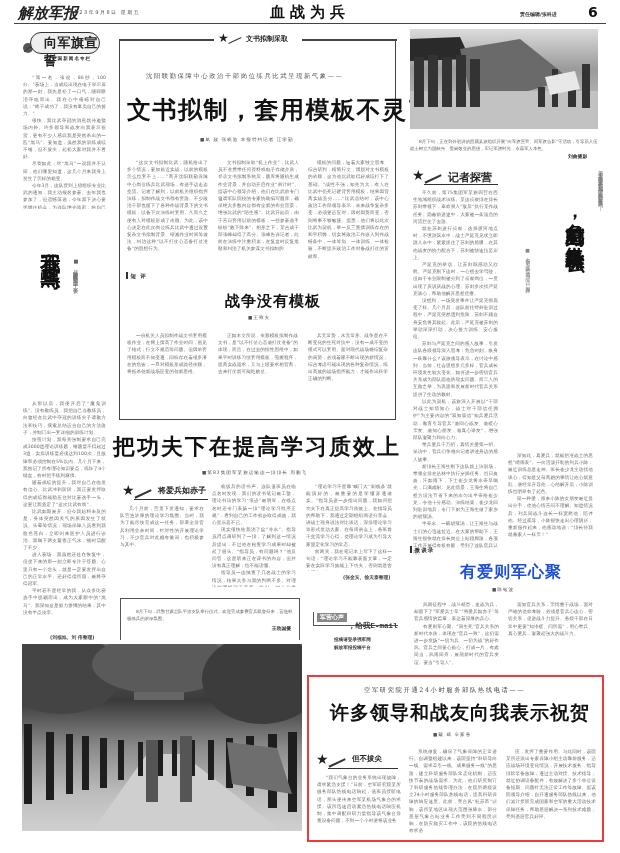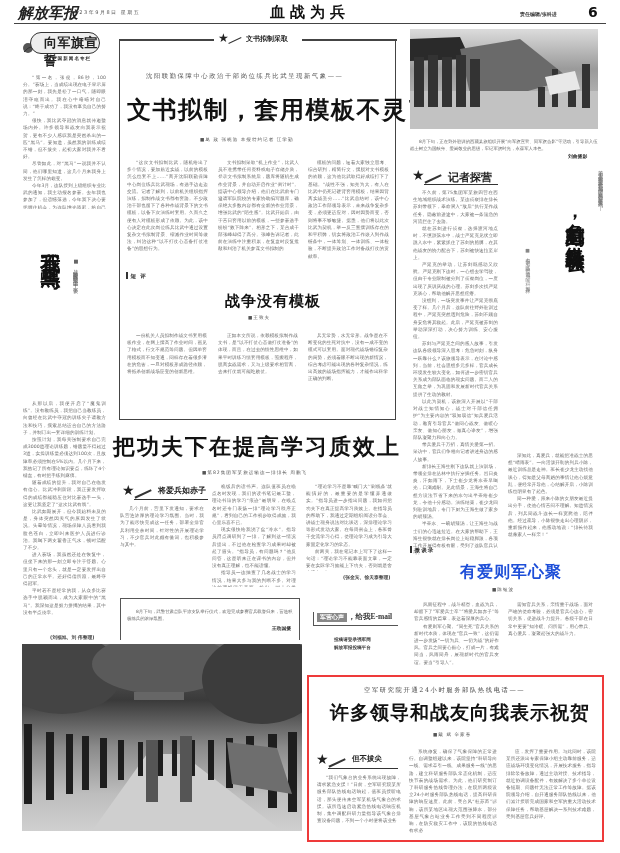--- a/index.html
+++ b/index.html
@@ -234,21 +234,21 @@
 <div class="abs body-text serif-body" style="left:414px; top:601px; width:85px; height:68px;">
   <p>风雨征程中，战斗精誉，血战为兵，却留下了“军爱兵士卒”“将爱兵如赤子”等官兵感情的篇章，表达着深厚的兵心。</p>
   <p>有爱则军心聚。“同生死”官兵关系的新时代本质，体现在“官兵一致”，这仍需进一步发扬“一切为兵、一切为战”的好作风。官兵之间要心贴心，打成一片，有难同当，风雨同舟，展现新时代的官兵友谊。要当“引导人”。</p>
 </div>
 <div class="abs body-text serif-body" style="left:508px; top:601px; width:85px; height:68px;">
   <p>需知官兵关系，亲情重于战场，面对严峻的使命考验，必须是官兵心连心，密切关系，促进战斗力提升。各级干部在日常中更要“知冷暖、问所需”，用心带兵、真心爱兵，凝聚起强大的战斗力。</p>
 </div>
 
 <div class="abs" style="left:313px; top:612px; width:85px; height:14px; border-left:1.2px solid #555; border-bottom:1.2px solid #555;">
   <span style="position:absolute; left:3px; top:1px; padding:0 3px; background:#888; color:#fff; font-size:6px; font-weight:bold; font-family:'DejaVu Sans',sans-serif;">军营心声</span>
-  <span style="position:absolute; left:34px; top:0px; font-size:7.5px; font-weight:bold; font-family:Liberation Serif, serif; color:#333;">，给我E-mail</span>
+  <span style="position:absolute; left:34px; top:9px; font-size:7.5px; font-weight:bold; font-family:Liberation Mono, monospace; color:#333;">，给我E-mail</span>
 </div>
 <div class="abs" style="left:334px; top:637px; font-size:4.6px; font-weight:bold; color:#444; font-family:'DejaVu Sans',sans-serif;">投稿请登录强军网</div>
 <div class="abs" style="left:334px; top:645px; font-size:4.6px; font-weight:bold; color:#444; font-family:'DejaVu Sans',sans-serif;">解放军报投稿平台</div>
 
 <div class="abs red-box"></div>
 <div class="abs subtitle-small" style="left:364px; top:686px; white-space:nowrap; color:#444;">空军研究院开通24小时服务部队热线电话——</div>
 <div class="abs" style="left:330px; top:700px; font-family:'DejaVu Serif',serif; font-weight:bold; font-size:19px; color:#111; letter-spacing:1px; white-space:nowrap;">许多领导和战友向我表示祝贺</div>
 <div class="abs byline" style="left:433px; top:732px; white-space:nowrap;">■戴  斌  辛家春</div>
 
 <div class="abs" style="left:314px; top:752px; width:90px; height:18px;">

